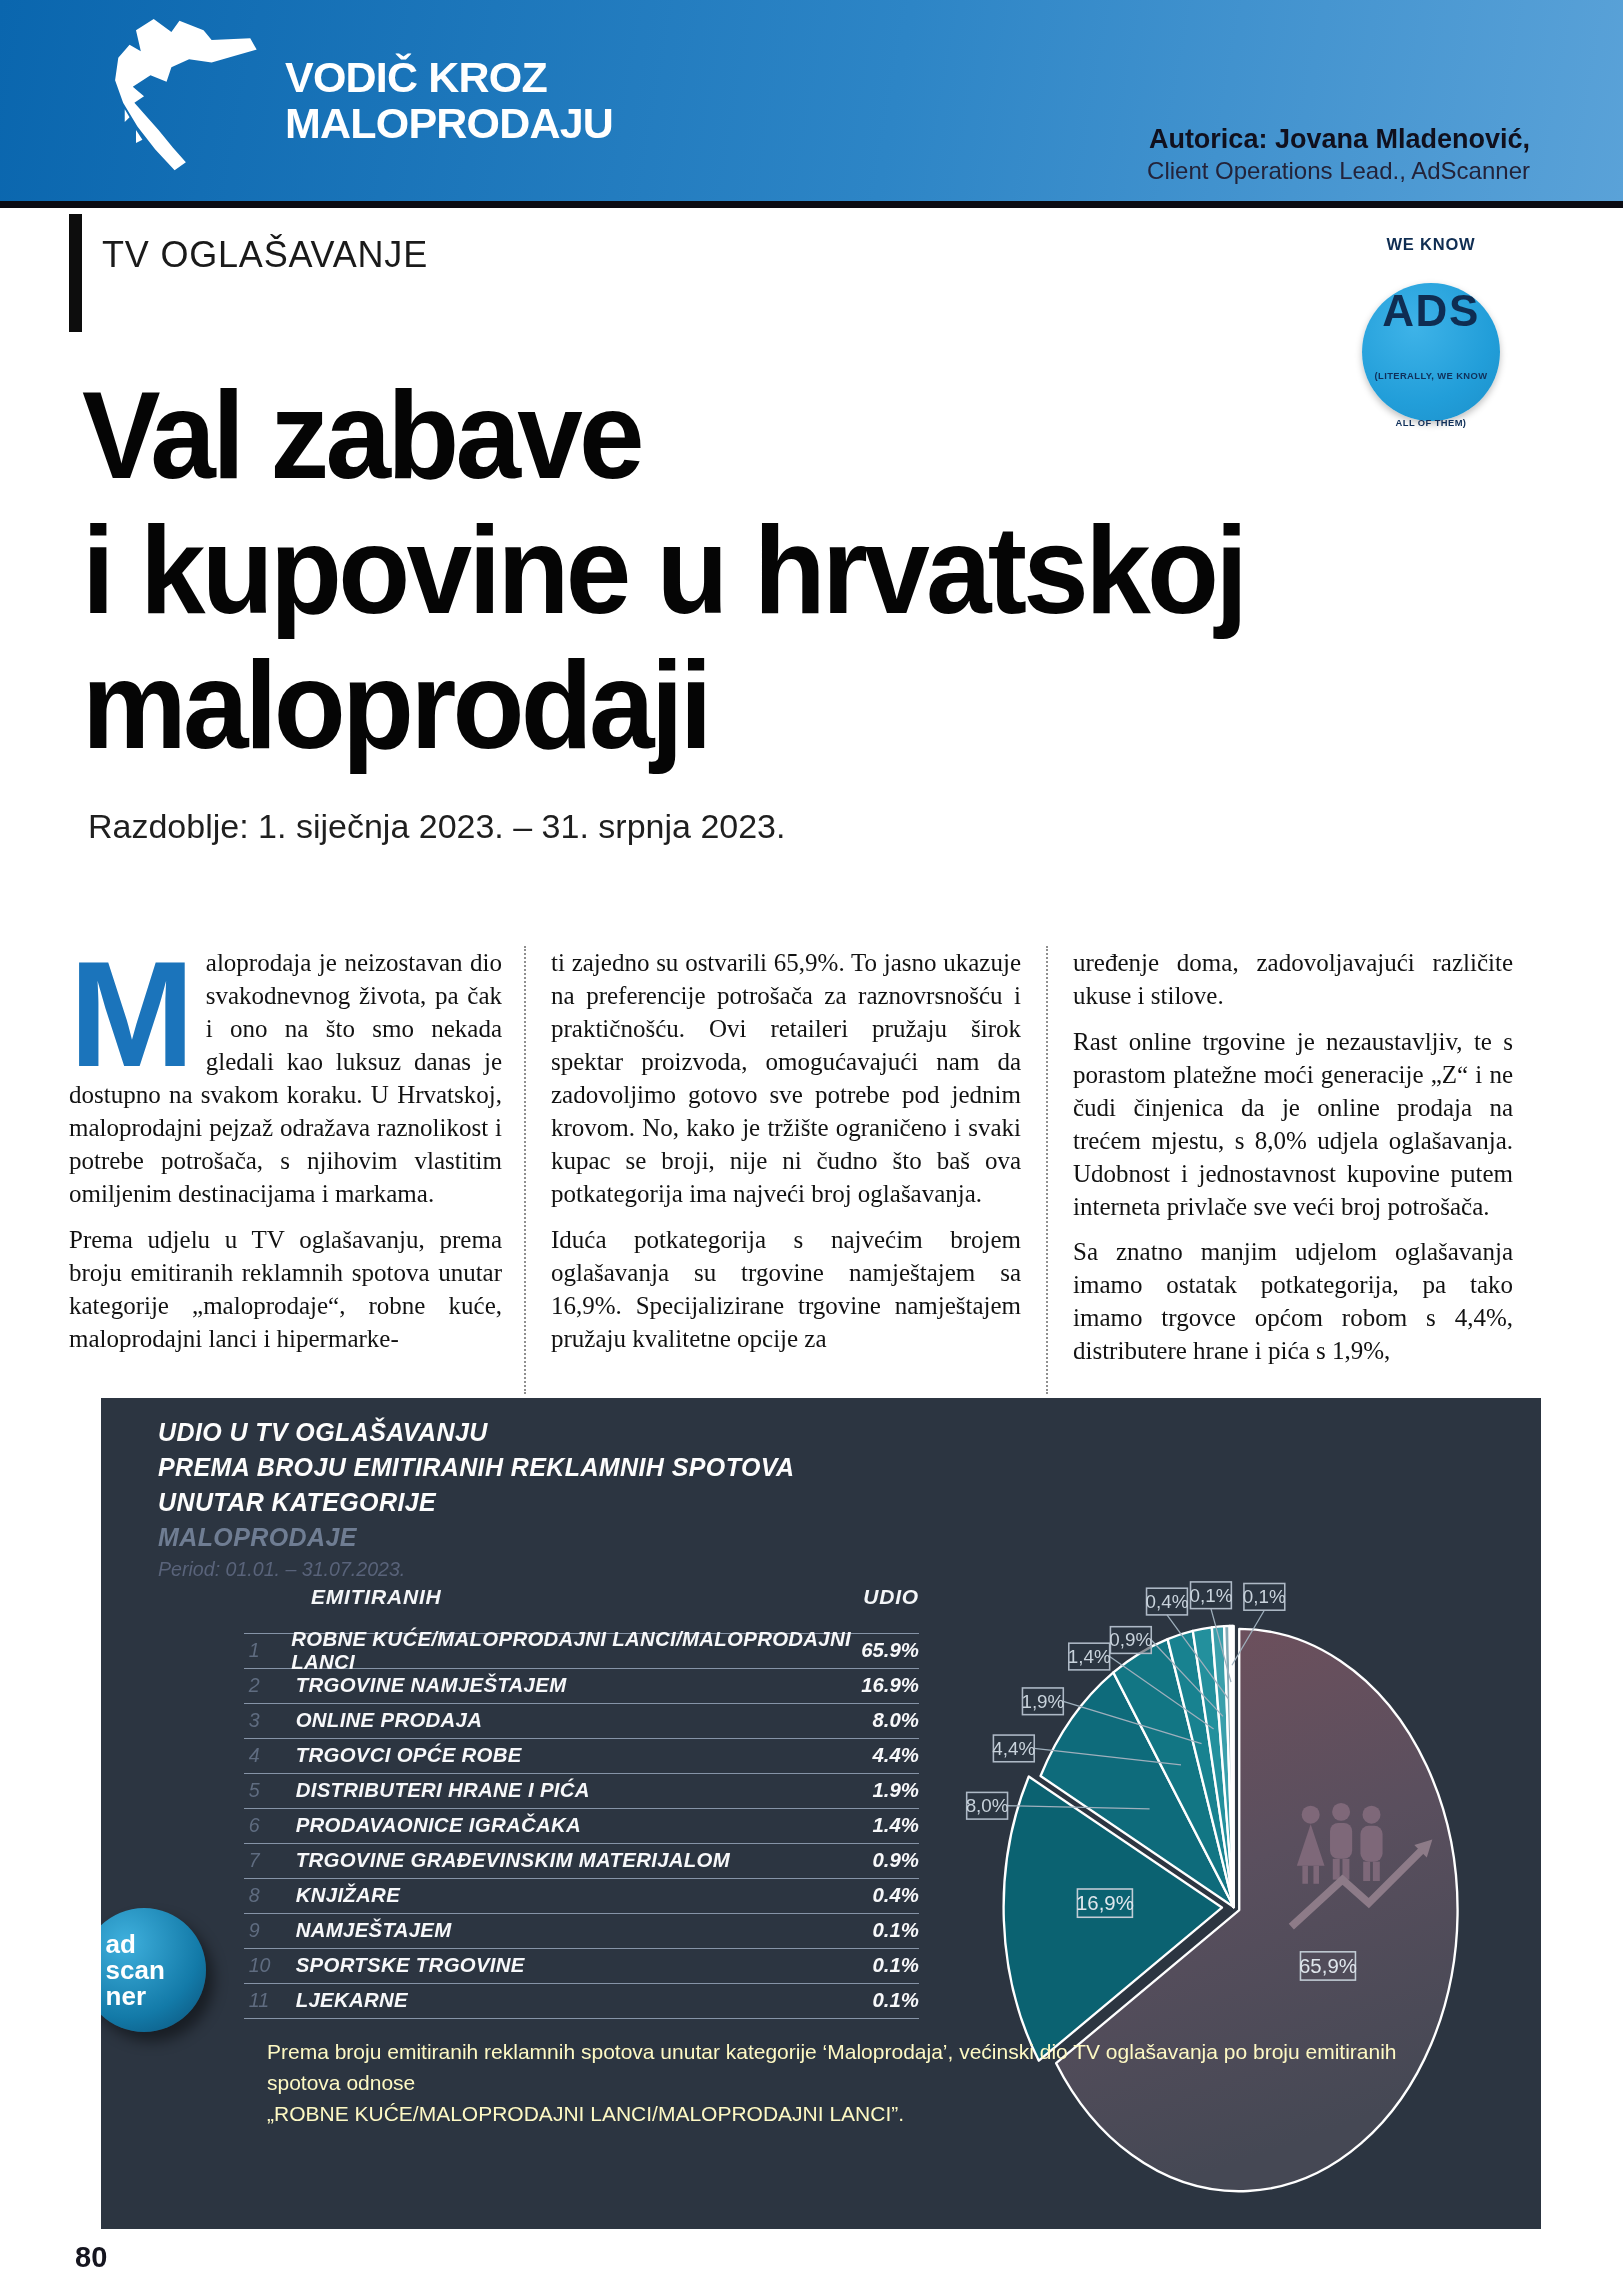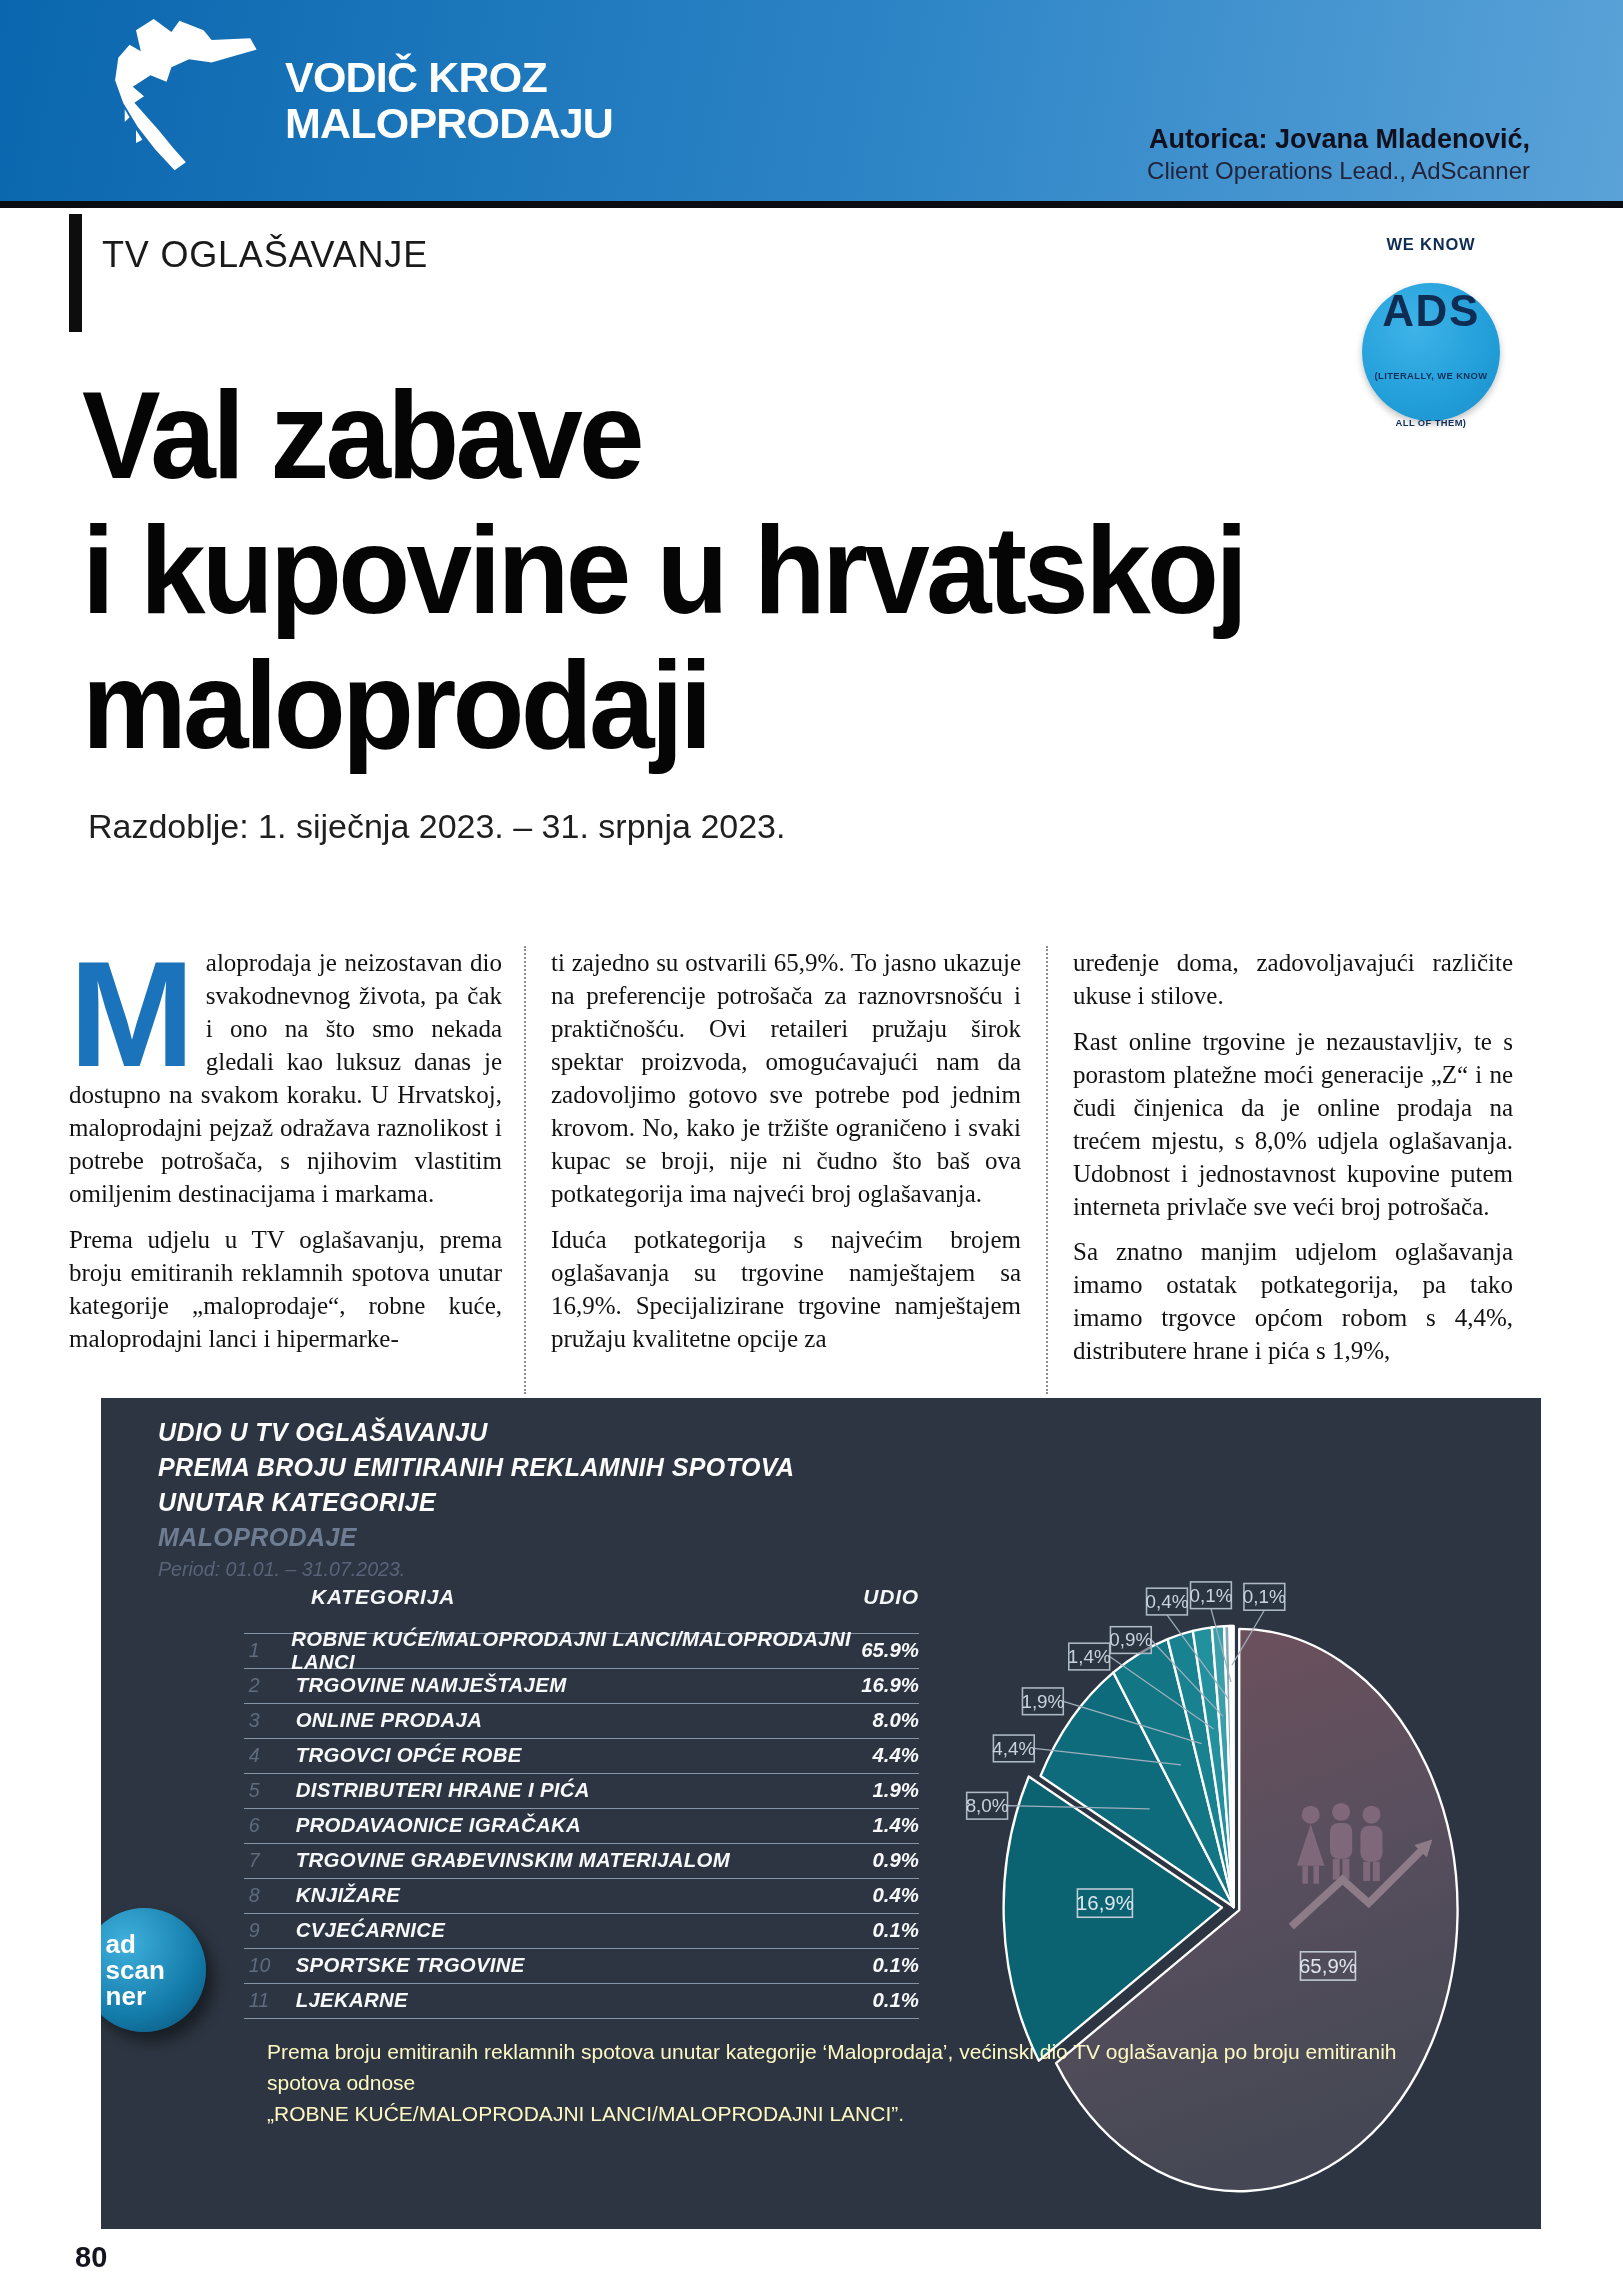--- a/index.html
+++ b/index.html
@@ -130,21 +130,21 @@
     <div class="panel-head">
       <div class="panel-title">UDIO U TV OGLAŠAVANJU</div>
       <div class="panel-title">PREMA BROJU EMITIRANIH REKLAMNIH SPOTOVA</div>
       <div class="panel-title">UNUTAR KATEGORIJE</div>
       <div class="panel-cat">MALOPRODAJE</div>
       <div class="panel-period">Period: 01.01. – 31.07.2023.</div>
     </div>
 
     <div class="share-table">
       <div class="st-head">
-        <span>KATEGORIJA</span>
+        <span>EMITIRANIH</span>
         <span class="udio">UDIO</span>
       </div>
       <div class="st-rows">
           <div class="t-row">
             <span class="t-num">1</span>
             <span class="t-cat">ROBNE KUĆE/MALOPRODAJNI LANCI/MALOPRODAJNI LANCI</span>
             <span class="t-val">65.9%</span>
           </div>
           <div class="t-row">
             <span class="t-num">2</span>
@@ -176,21 +176,21 @@
             <span class="t-cat">TRGOVINE GRAĐEVINSKIM MATERIJALOM</span>
             <span class="t-val">0.9%</span>
           </div>
           <div class="t-row">
             <span class="t-num">8</span>
             <span class="t-cat">KNJIŽARE</span>
             <span class="t-val">0.4%</span>
           </div>
           <div class="t-row">
             <span class="t-num">9</span>
-            <span class="t-cat">CVJEĆARNICE</span>
+            <span class="t-cat">NAMJEŠTAJEM</span>
             <span class="t-val">0.1%</span>
           </div>
           <div class="t-row">
             <span class="t-num">10</span>
             <span class="t-cat">SPORTSKE TRGOVINE</span>
             <span class="t-val">0.1%</span>
           </div>
           <div class="t-row">
             <span class="t-num">11</span>
             <span class="t-cat">LJEKARNE</span>

